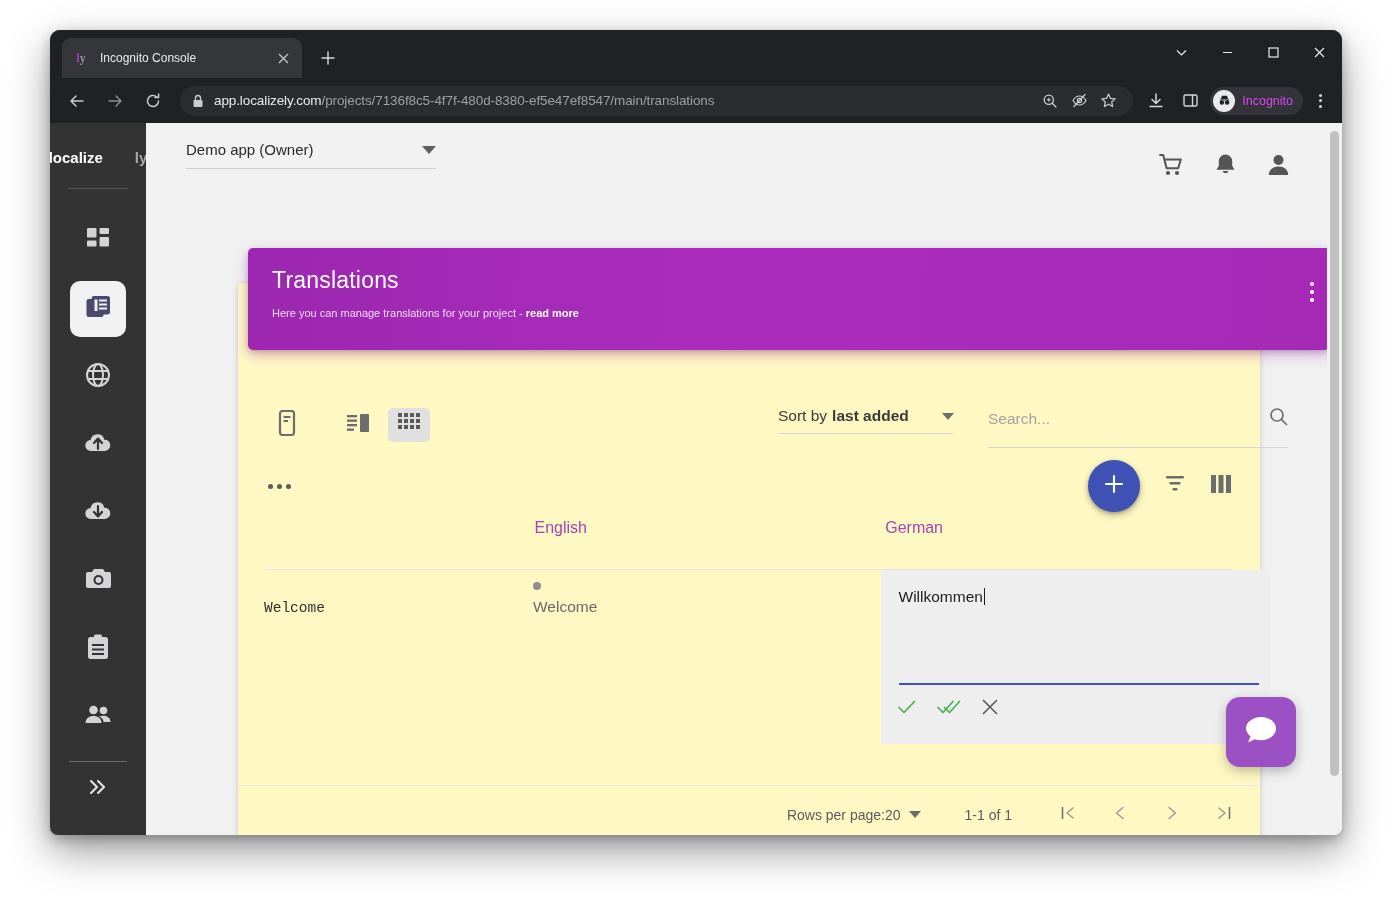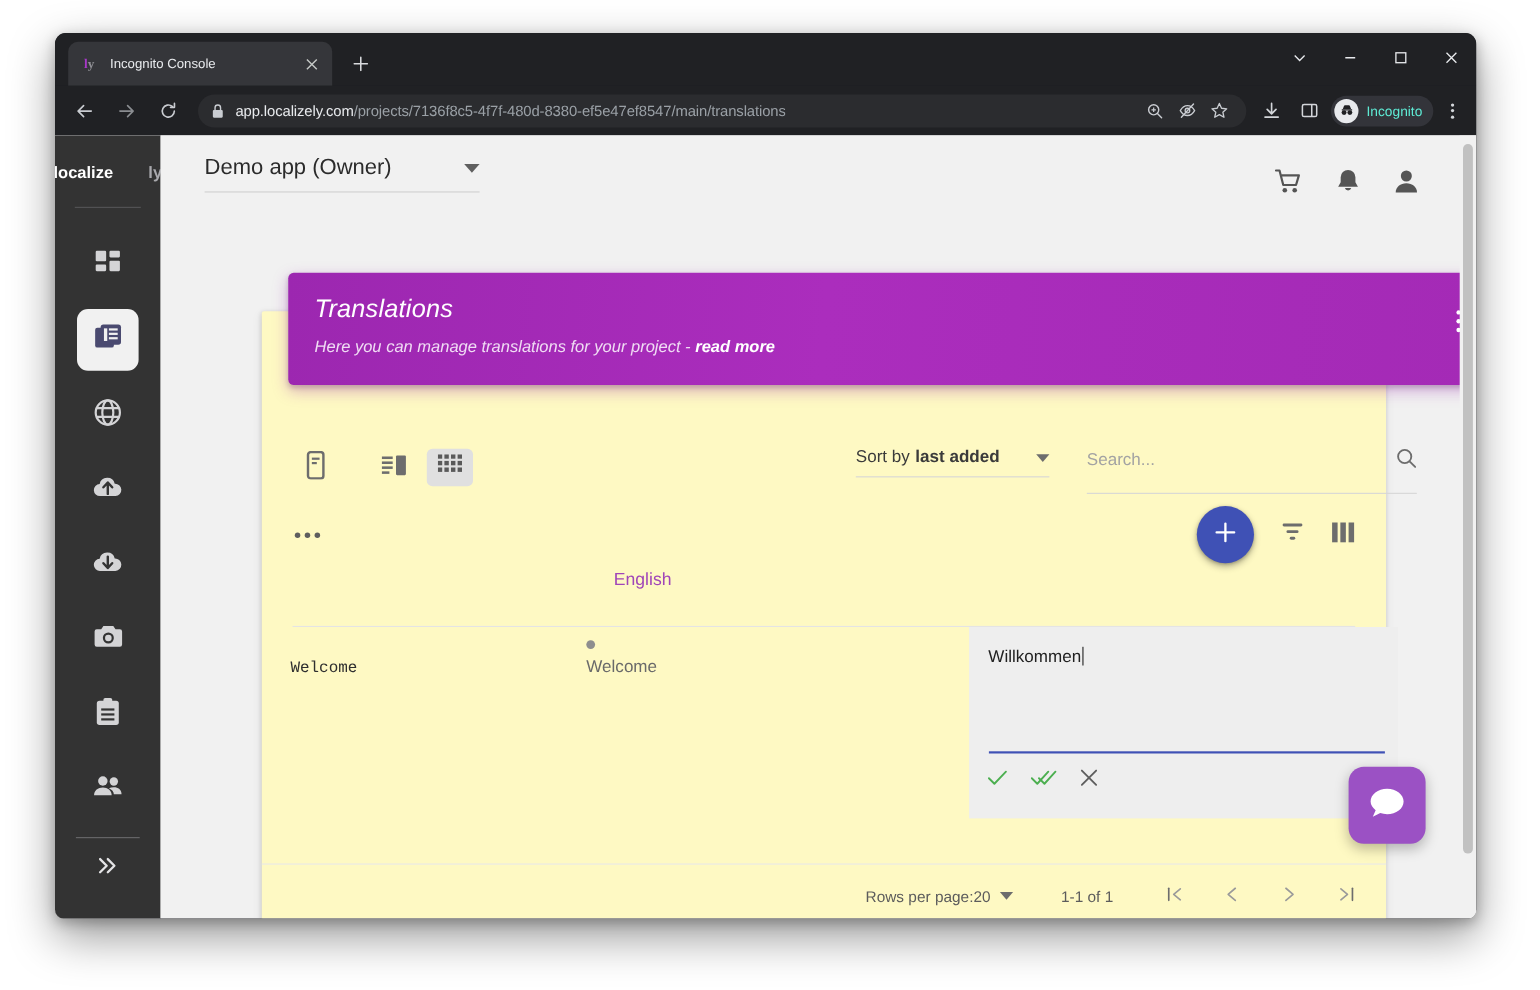--- a/index.html
+++ b/index.html
@@ -130,21 +130,21 @@
     border-radius: 14px;
     padding: 0 10px 0 3px;
     margin: 0 3px;
   }
   .incognito-chip .badge {
     width: 22px; height: 22px; border-radius: 50%;
     background: #e8eaed;
     display: flex; align-items: center; justify-content: center;
     margin-right: 7px;
   }
-  .incognito-chip .txt { color: #5eead4; font-size: 12.5px; }
+  .incognito-chip .txt { color: #d946ef; font-size: 12.5px; }
   .menu-dots {
     width: 28px; height: 30px;
     display: flex; flex-direction: column; align-items: center; justify-content: center;
     gap: 2.5px;
   }
   .menu-dots i { width: 3px; height: 3px; background: #d3d6da; border-radius: 50%; display: block; }
 
   
   .viewport {
     position: relative;
@@ -207,52 +207,51 @@
     height: 96px;
     padding: 18px 0 0 40px;
   }
   .proj-label { font-size: 13px; color: #9b9b9b; margin-bottom: 4px; }
   .proj-select {
     width: 250px;
     padding-bottom: 10px;
     border-bottom: 1px solid #cfcfcf;
     display: flex; align-items: center;
   }
-  .proj-name { font-size: 20px; color: #2b2b2b; flex: 1; }
+  .proj-name { font-size: 15px; color: #2b2b2b; flex: 1; }
   .caret { width: 0; height: 0; border-left: 7px solid transparent; border-right: 7px solid transparent; border-top: 8px solid #5f5f5f; }
   .header-icons {
     position: absolute;
     right: 52px; top: 30px;
     display: flex; align-items: center; gap: 30px;
     color: #555555;
   }
 
   
   .card {
     position: absolute;
     left: 92px; top: 160px;
     width: 1022px; height: 560px;
     background: #fef9c3;
     box-shadow: 0 1px 4px rgba(0,0,0,0.13), 0 3px 10px rgba(0,0,0,0.07);
     border-radius: 2px;
   }
 
   .banner {
     position: absolute;
-    left: 116px; top: 125px;
+    left: 102px; top: 125px;
     width: 1082px; height: 102px;
     background: linear-gradient(95deg, #9c27b0 0%, #ab2dbd 45%, #a42ab6 100%);
     border-radius: 5px;
     box-shadow: 0 5px 14px rgba(156,39,176,0.35), 0 2px 5px rgba(0,0,0,0.18);
     padding: 19px 24px;
     color: #ffffff;
-    font-style: italic;
   }
   .banner-title { font-size: 23px; font-weight: normal; letter-spacing: 0.2px; }
-  .banner-sub { margin-top: 13px; font-size: 15px; color: #f0dcf4; }
+  .banner-sub { margin-top: 13px; font-size: 11px; color: #f0dcf4; }
   .banner-sub b { color: #ffffff; font-weight: bold; }
   .banner-menu {
     position: absolute; right: 16px; top: 34px;
     display: flex; flex-direction: column; align-items: center; gap: 4px;
   }
   .banner-menu i { width: 4px; height: 4px; border-radius: 50%; background: #ffffff; display: block; }
 
   
   .card-tools {
     position: absolute;
@@ -781,20 +780,23 @@
             </div>
           </div>
         </div>
 
         <div class="tbl">
           <div class="tbl-head">
             <div class="col-key"></div>
             <div class="col-lang">
               <div class="lang-head">English</div>
             </div>
+            <div class="col-lang">
+              <div class="lang-head">German</div>
+            </div>
           </div>
           <div class="tbl-sep"></div>
           <div class="tbl-row">
             <div class="cell-key">Welcome</div>
             <div class="cell-lang">
               <div class="status-dot"></div>
               <div class="cell-text">Welcome</div>
             </div>
             <div class="cell-lang">
               <div class="edit-cell">

